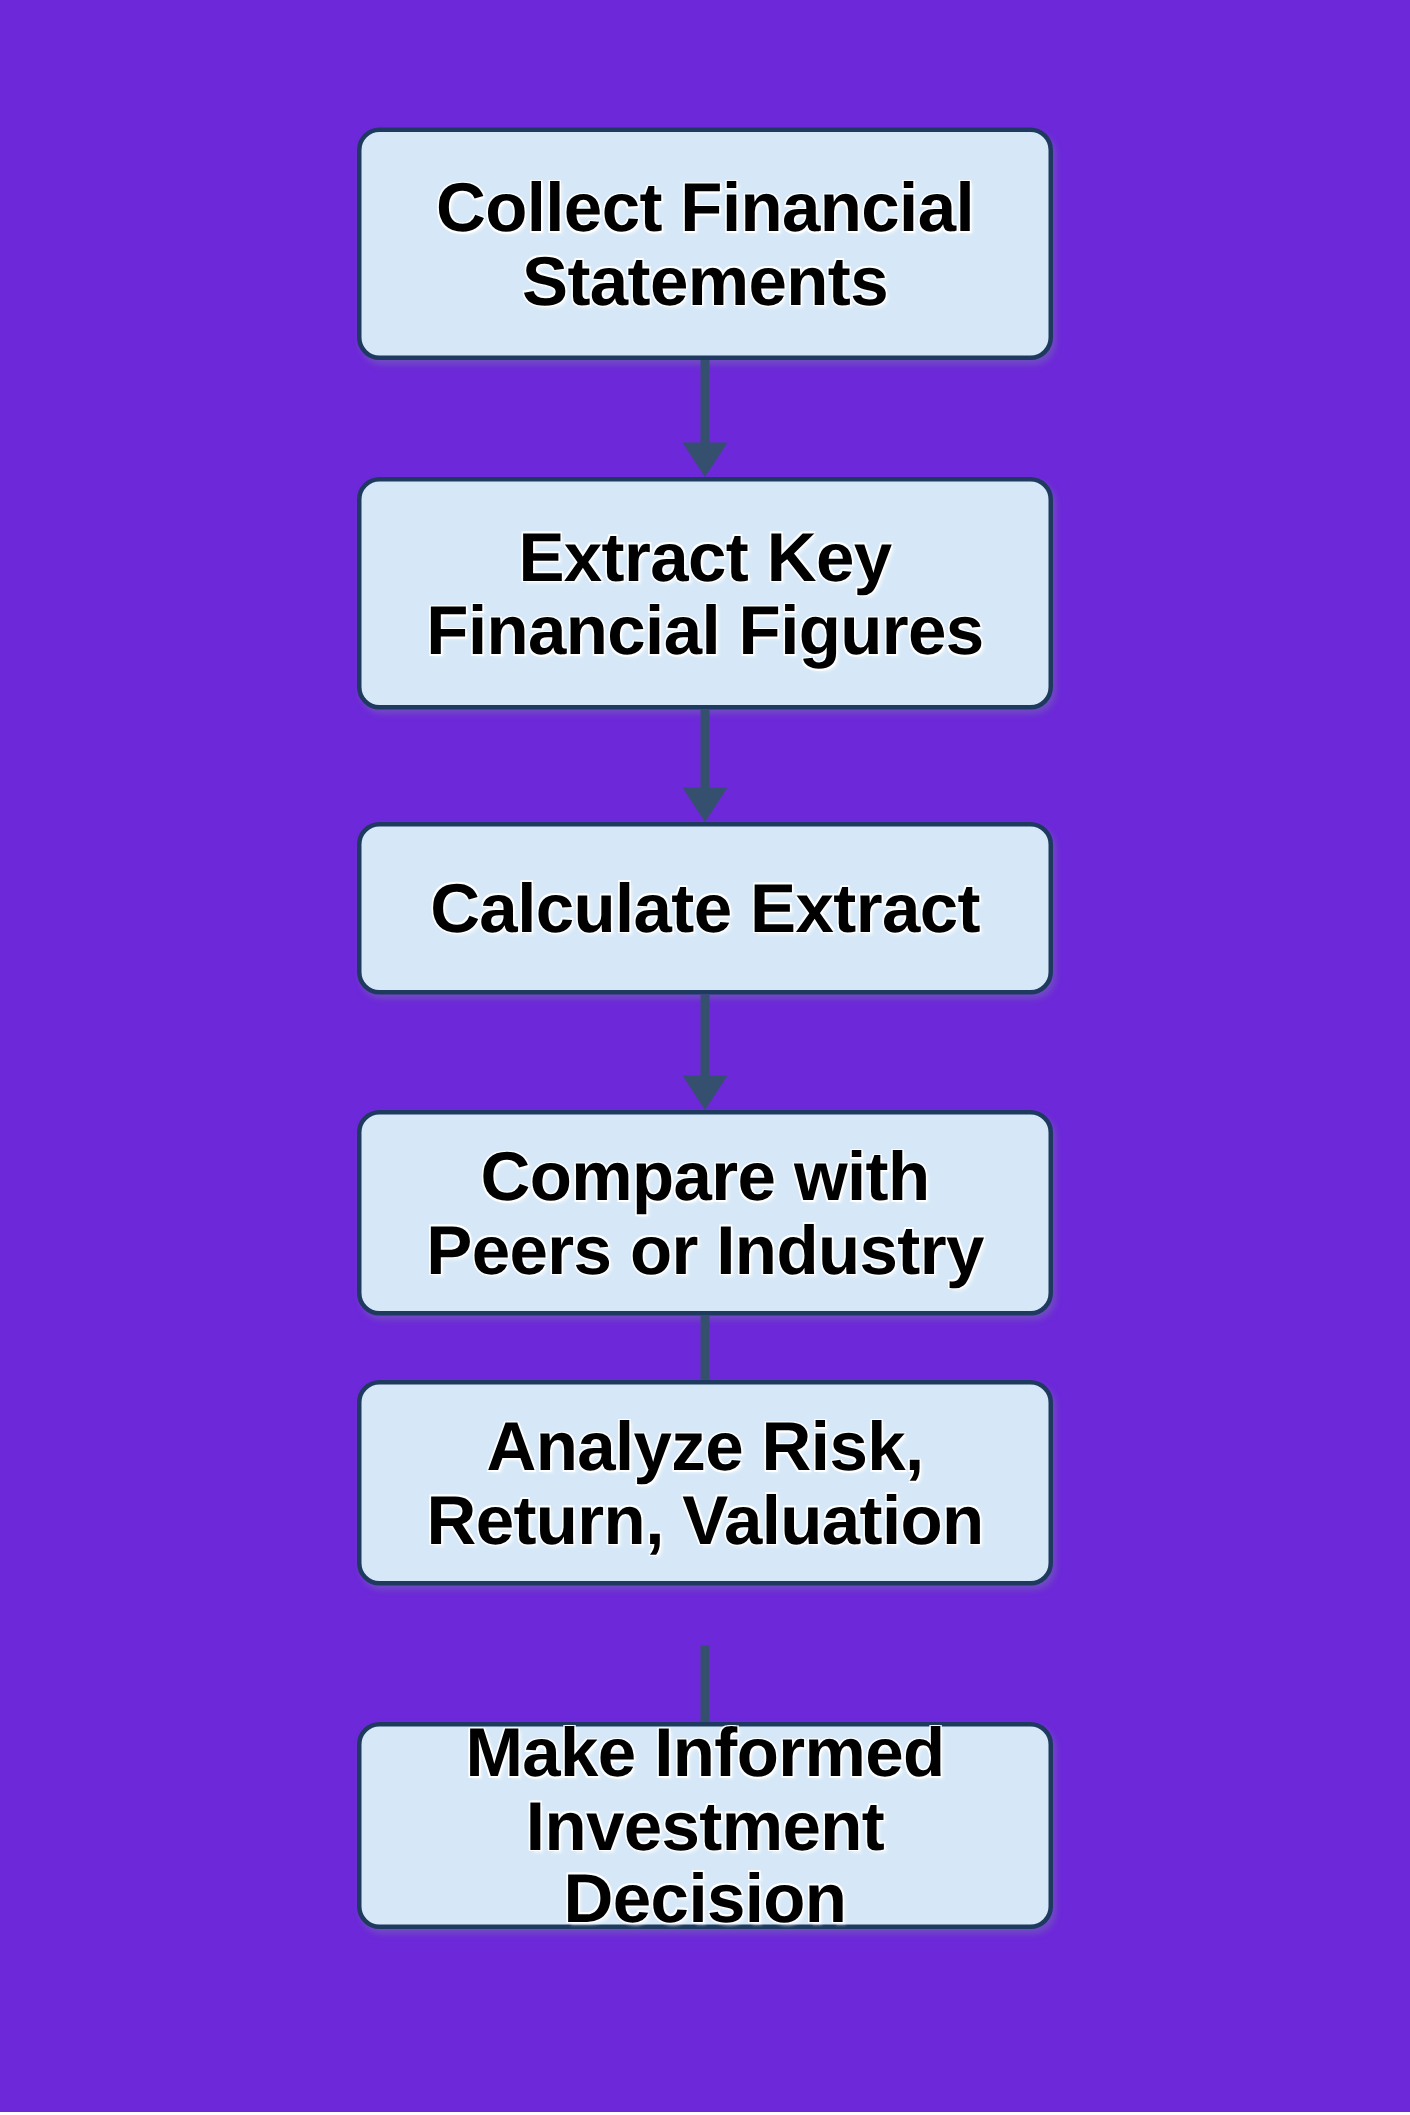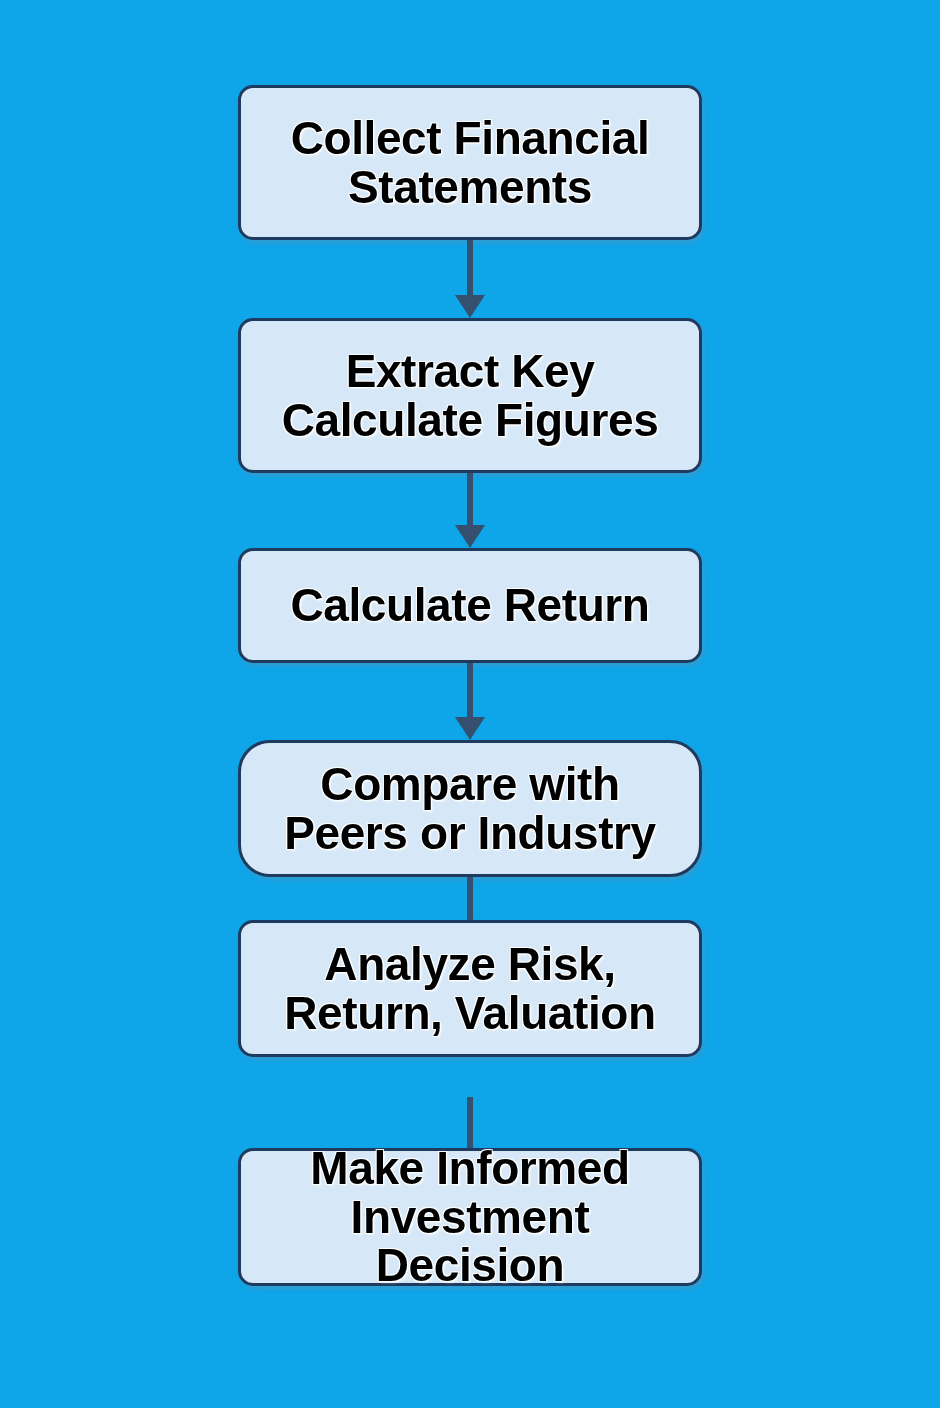--- a/index.html
+++ b/index.html
@@ -11,21 +11,21 @@
     width: 940px;
     height: 1410px;
     font-family: "Liberation Sans", "DejaVu Sans", sans-serif;
     overflow: hidden;
   }
 
   #flow-canvas {
     position: relative;
     width: 940px;
     height: 1408px;
-    background: #0ea5e9;
+    background: #6d28d9;
   }
 
   .flow-node {
     position: absolute;
     left: 238px;
     width: 464px;
     box-sizing: border-box;
     background: #d6e8f7;
     border: 3px solid #1f3a5f;
     border-radius: 15px;
@@ -49,21 +49,21 @@
       -1px  1px 0 rgba(255,255,255,0.9),
        2px  2px 2px rgba(255,255,255,0.55);
     padding: 0 10px;
     white-space: pre-line;
   }
 
   
   .node-1 { top: 85px;   height: 155px; }
   .node-2 { top: 318px;  height: 155px; }
   .node-3 { top: 548px;  height: 115px; }
-  .node-4 { top: 740px;  height: 137px; border-radius: 32px; }
+  .node-4 { top: 740px;  height: 137px; }
   .node-5 { top: 920px;  height: 137px; }
   .node-6 { top: 1148px; height: 138px; }
 
   
   .flow-arrow {
     position: absolute;
     left: 470px;
     transform: translateX(-50%);
     width: 30px;
   }
@@ -112,30 +112,30 @@
 Statements</span>
   </div>
 
   <div class="flow-arrow arrow-1">
     <div class="arrow-shaft"></div>
     <div class="arrow-head"></div>
   </div>
 
   <div class="flow-node node-2">
     <span class="flow-node-label">Extract Key
-Calculate Figures</span>
+Financial Figures</span>
   </div>
 
   <div class="flow-arrow arrow-2">
     <div class="arrow-shaft"></div>
     <div class="arrow-head"></div>
   </div>
 
   <div class="flow-node node-3">
-    <span class="flow-node-label">Calculate Return</span>
+    <span class="flow-node-label">Calculate Extract</span>
   </div>
 
   <div class="flow-arrow arrow-3">
     <div class="arrow-shaft"></div>
     <div class="arrow-head"></div>
   </div>
 
   <div class="flow-node node-4">
     <span class="flow-node-label">Compare with
 Peers or Industry</span>

